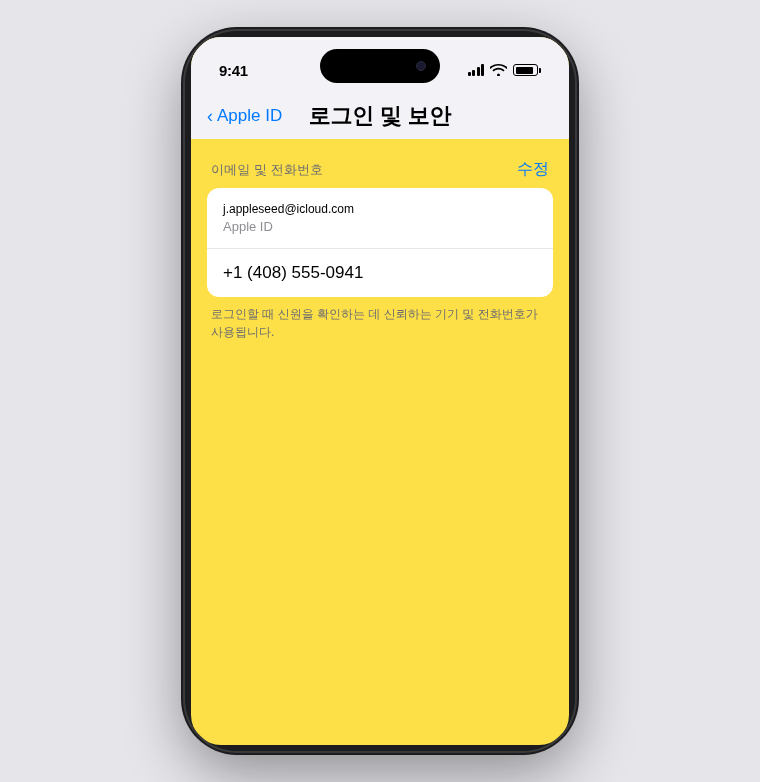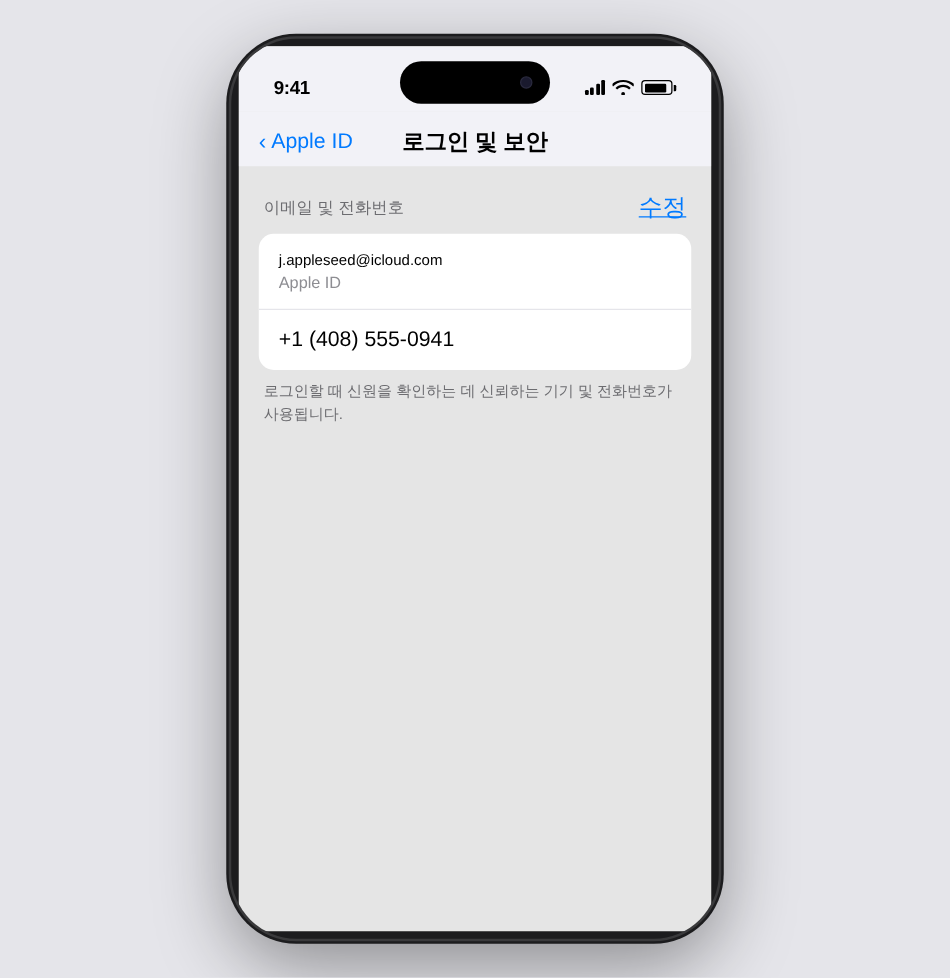--- a/index.html
+++ b/index.html
@@ -37,22 +37,22 @@
       background: #3a3a3c;
       border-radius: 2px 0 0 2px;
     }
 
     .screen {
       position: absolute;
       top: 6px;
       left: 6px;
       right: 6px;
       bottom: 6px;
-      background: #e5e5e5;
-      border-radius: 16px;
+      background: #fde047;
+      border-radius: 30px;
       overflow: hidden;
     }
 
     
     .status-bar {
       display: flex;
       justify-content: space-between;
       align-items: center;
       padding: 14px 28px 0;
       height: 52px;
@@ -168,21 +168,21 @@
     }
 
     .nav-back-chevron {
       font-size: 18px;
       font-weight: 400;
       line-height: 1;
       margin-top: -1px;
     }
 
     .nav-title {
-      font-size: 18px;
+      font-size: 22px;
       font-weight: 600;
       color: #000;
       letter-spacing: -0.2px;
     }
 
     
     .content {
       padding: 20px 0 0;
       overflow-y: auto;
     }
@@ -195,23 +195,22 @@
       text-align: right;
     }
 
     .section-label {
       font-size: 13px;
       color: #6c6c70;
       letter-spacing: 0.1px;
     }
 
     .section-action {
-      font-size: 19px;
+      font-size: 16px;
       color: #007aff;
-      text-decoration: underline;
     }
 
     
     .card {
       background: #fff;
       border-radius: 12px;
       margin: 0 16px;
       overflow: hidden;
     }
 

